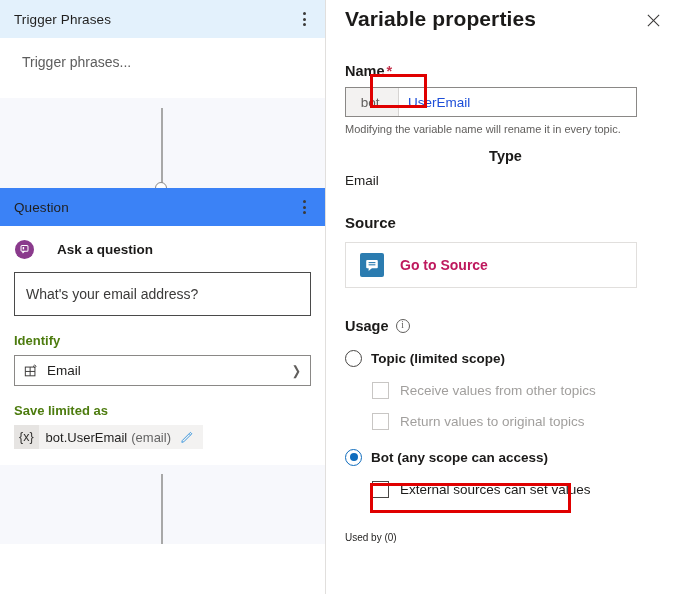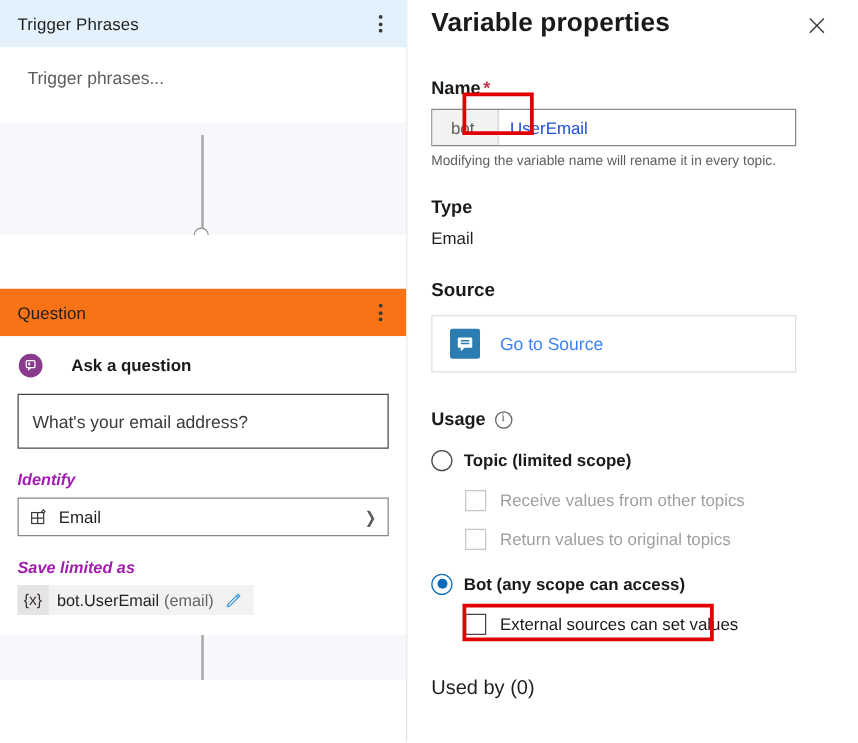--- a/index.html
+++ b/index.html
@@ -53,21 +53,21 @@
   }
   .card-head {
     height: 38px;
     display: flex;
     align-items: center;
     padding: 0 12px 0 14px;
     font-size: 13.5px;
     color: #201f1e;
   }
   .card-head.trigger { background: #e3f1fc; }
-  .card-head.question { background: #f97316; margin-top: 43px; }
+  .card-head.question { background: #3b82f6; }
   .card-head .title { flex: 1; letter-spacing: .1px; }
   .kebab {
     width: 18px; height: 20px;
     display: flex; flex-direction: column;
     align-items: center; justify-content: center;
     gap: 2.5px;
     cursor: pointer;
   }
   .kebab i {
     display: block; width: 3px; height: 3px;
@@ -102,23 +102,22 @@
     background: #fff;
     height: 44px;
     display: flex; align-items: center;
     padding: 0 11px;
     font-size: 14px;
     color: #3b3a39;
   }
   .field-label {
     font-size: 13px;
     font-weight: bold;
-    color: #a21caf;
+    color: #4d7c0f;
     margin: 17px 0 7px 0;
-    font-style: italic;
   }
   .select-box {
     border: 1px solid #8a8886;
     background: #fff;
     height: 31px;
     display: flex; align-items: center;
     padding: 0 8px 0 9px;
     font-size: 13.5px;
     color: #201f1e;
     gap: 9px;
@@ -247,22 +246,23 @@
     background: #fff;
   }
   .source-icon {
     width: 24px; height: 24px;
     background: #2b7cb0;
     border-radius: 2px;
     display: flex; align-items: center; justify-content: center;
   }
   .source-link {
     font-size: 14px;
-    color: #3b82f6;
-    cursor: pointer;
+    color: #be185d;
+    cursor: pointer;
+    font-weight: bold;
   }
 
   .usage-head {
     display: flex; align-items: center;
     gap: 7px;
   }
   .info-i {
     width: 14px; height: 14px;
     border-radius: 50%;
     border: 1px solid #605e5c;
@@ -307,21 +307,21 @@
   .cbox {
     width: 17px; height: 17px;
     border: 1.5px solid #484644;
     background: #fff;
     flex: 0 0 17px;
   }
   .cbox.disabled { border-color: #c8c6c4; }
   .check-label { font-size: 13.5px; color: #1b1a19; }
   .check-label.disabled { color: #a19f9d; }
 
-  .usedby { font-size: 16px; color: #201f1e; }
+  .usedby { font-size: 10px; color: #201f1e; }
 
   
   .hl {
     position: absolute;
     border: 3px solid #e00000;
     pointer-events: none;
     z-index: 50;
   }
 </style>
 </head>
@@ -434,21 +434,21 @@
     <div class="sec-label" style="margin-top:22px;">
       <span>Name</span><span class="req-star">*</span>
     </div>
 
     <div class="name-row" style="margin-top:8px;">
       <div class="name-prefix">bot.</div>
       <div class="name-input">UserEmail</div>
     </div>
     <div class="helper">Modifying the variable name will rename it in every topic.</div>
 
-    <div class="sec-label" style="margin-top:23px;">Type</div>
+    <div class="sec-label" style="margin-top:13px;text-align:center;">Type</div>
     <div class="plain-val" style="margin-top:9px;">Email</div>
 
     <div class="sec-label" style="margin-top:26px; font-weight:bold; font-size:15px;">Source</div>
     <div class="source-box" style="margin-top:11px;">
       <span class="source-icon">
         <svg width="16" height="16" viewBox="0 0 16 16">
           <rect x="2.2" y="3" width="11.6" height="8.2" rx="1" fill="#ffffff"></rect>
           <path d="M4.6 10.6 L4.6 14.0 L8.0 11.0 z" fill="#ffffff"></path>
           <line x1="4.6" y1="5.6" x2="11.4" y2="5.6" stroke="#2b7cb0" stroke-width="1.1"></line>
           <line x1="4.6" y1="7.8" x2="11.4" y2="7.8" stroke="#2b7cb0" stroke-width="1.1"></line>

